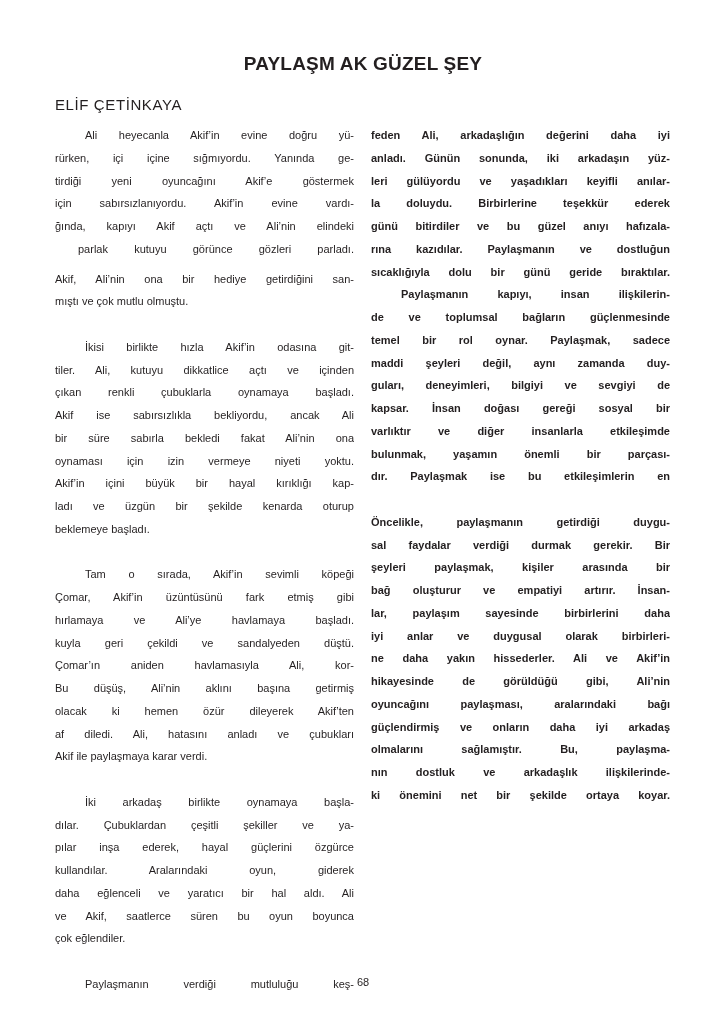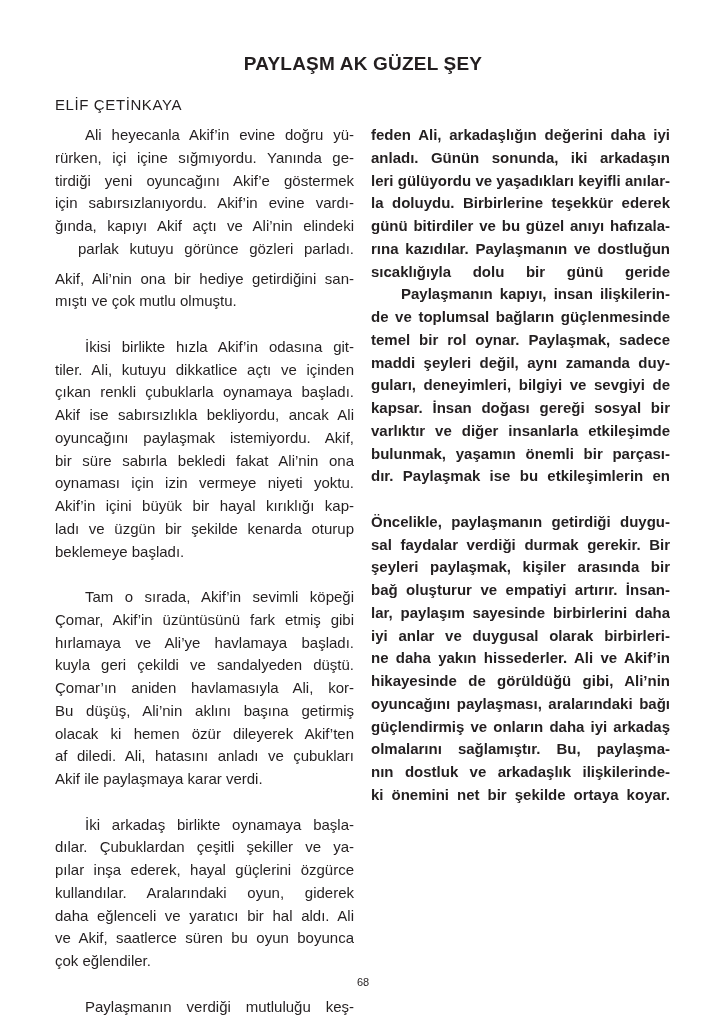--- a/index.html
+++ b/index.html
@@ -31,21 +31,21 @@
     top: 96px;
     left: 55px;
     font-size: 15px;
     letter-spacing: 0.6px;
     color: #231f20;
   }
   .column {
     position: absolute;
     top: 124px;
     width: 299px;
-    font-size: 15px;
+    font-size: 11px;
     line-height: 22.75px;
   }
   .col-left { left: 55px; }
   .col-right { left: 371px; font-weight: bold; }
   .line {
     display: block;
     height: 22.75px;
     white-space: nowrap;
     text-align: justify;
     text-align-last: justify;
@@ -83,21 +83,20 @@
     <span class="line" style="white-space: normal;">için sabırsızlanıyordu. Akif’in evine vardı-</span>
     <span class="line" style="white-space: normal;">ğında, kapıyı Akif açtı ve Ali’nin elindeki</span>
     <span class="line" style="white-space: normal; margin-left: 23px;">parlak kutuyu görünce gözleri parladı.</span>
     <span class="line" style="white-space: normal; margin-top: 7px;">Akif, Ali’nin ona bir hediye getirdiğini san-</span>
     <span class="line last">mıştı ve çok mutlu olmuştu.</span>
     <span class="line blank"></span>
     <span class="line indent" style="white-space: normal;">İkisi birlikte hızla Akif’in odasına git-</span>
     <span class="line" style="white-space: normal;">tiler. Ali, kutuyu dikkatlice açtı ve içinden</span>
     <span class="line" style="white-space: normal;">çıkan renkli çubuklarla oynamaya başladı.</span>
     <span class="line" style="white-space: normal;">Akif ise sabırsızlıkla bekliyordu, ancak Ali</span>
-    <span class="line" style="white-space: normal;">oyuncağını paylaşmak istemiyordu. Akif,</span>
     <span class="line" style="white-space: normal;">bir süre sabırla bekledi fakat Ali’nin ona</span>
     <span class="line" style="white-space: normal;">oynaması için izin vermeye niyeti yoktu.</span>
     <span class="line" style="white-space: normal;">Akif’in içini büyük bir hayal kırıklığı kap-</span>
     <span class="line" style="white-space: normal;">ladı ve üzgün bir şekilde kenarda oturup</span>
     <span class="line last">beklemeye başladı.</span>
     <span class="line blank"></span>
     <span class="line indent" style="white-space: normal;">Tam o sırada, Akif’in sevimli köpeği</span>
     <span class="line" style="white-space: normal;">Çomar, Akif’in üzüntüsünü fark etmiş gibi</span>
     <span class="line" style="white-space: normal;">hırlamaya ve Ali’ye havlamaya başladı.</span>
     <span class="line" style="white-space: normal;">kuyla geri çekildi ve sandalyeden düştü.</span>

